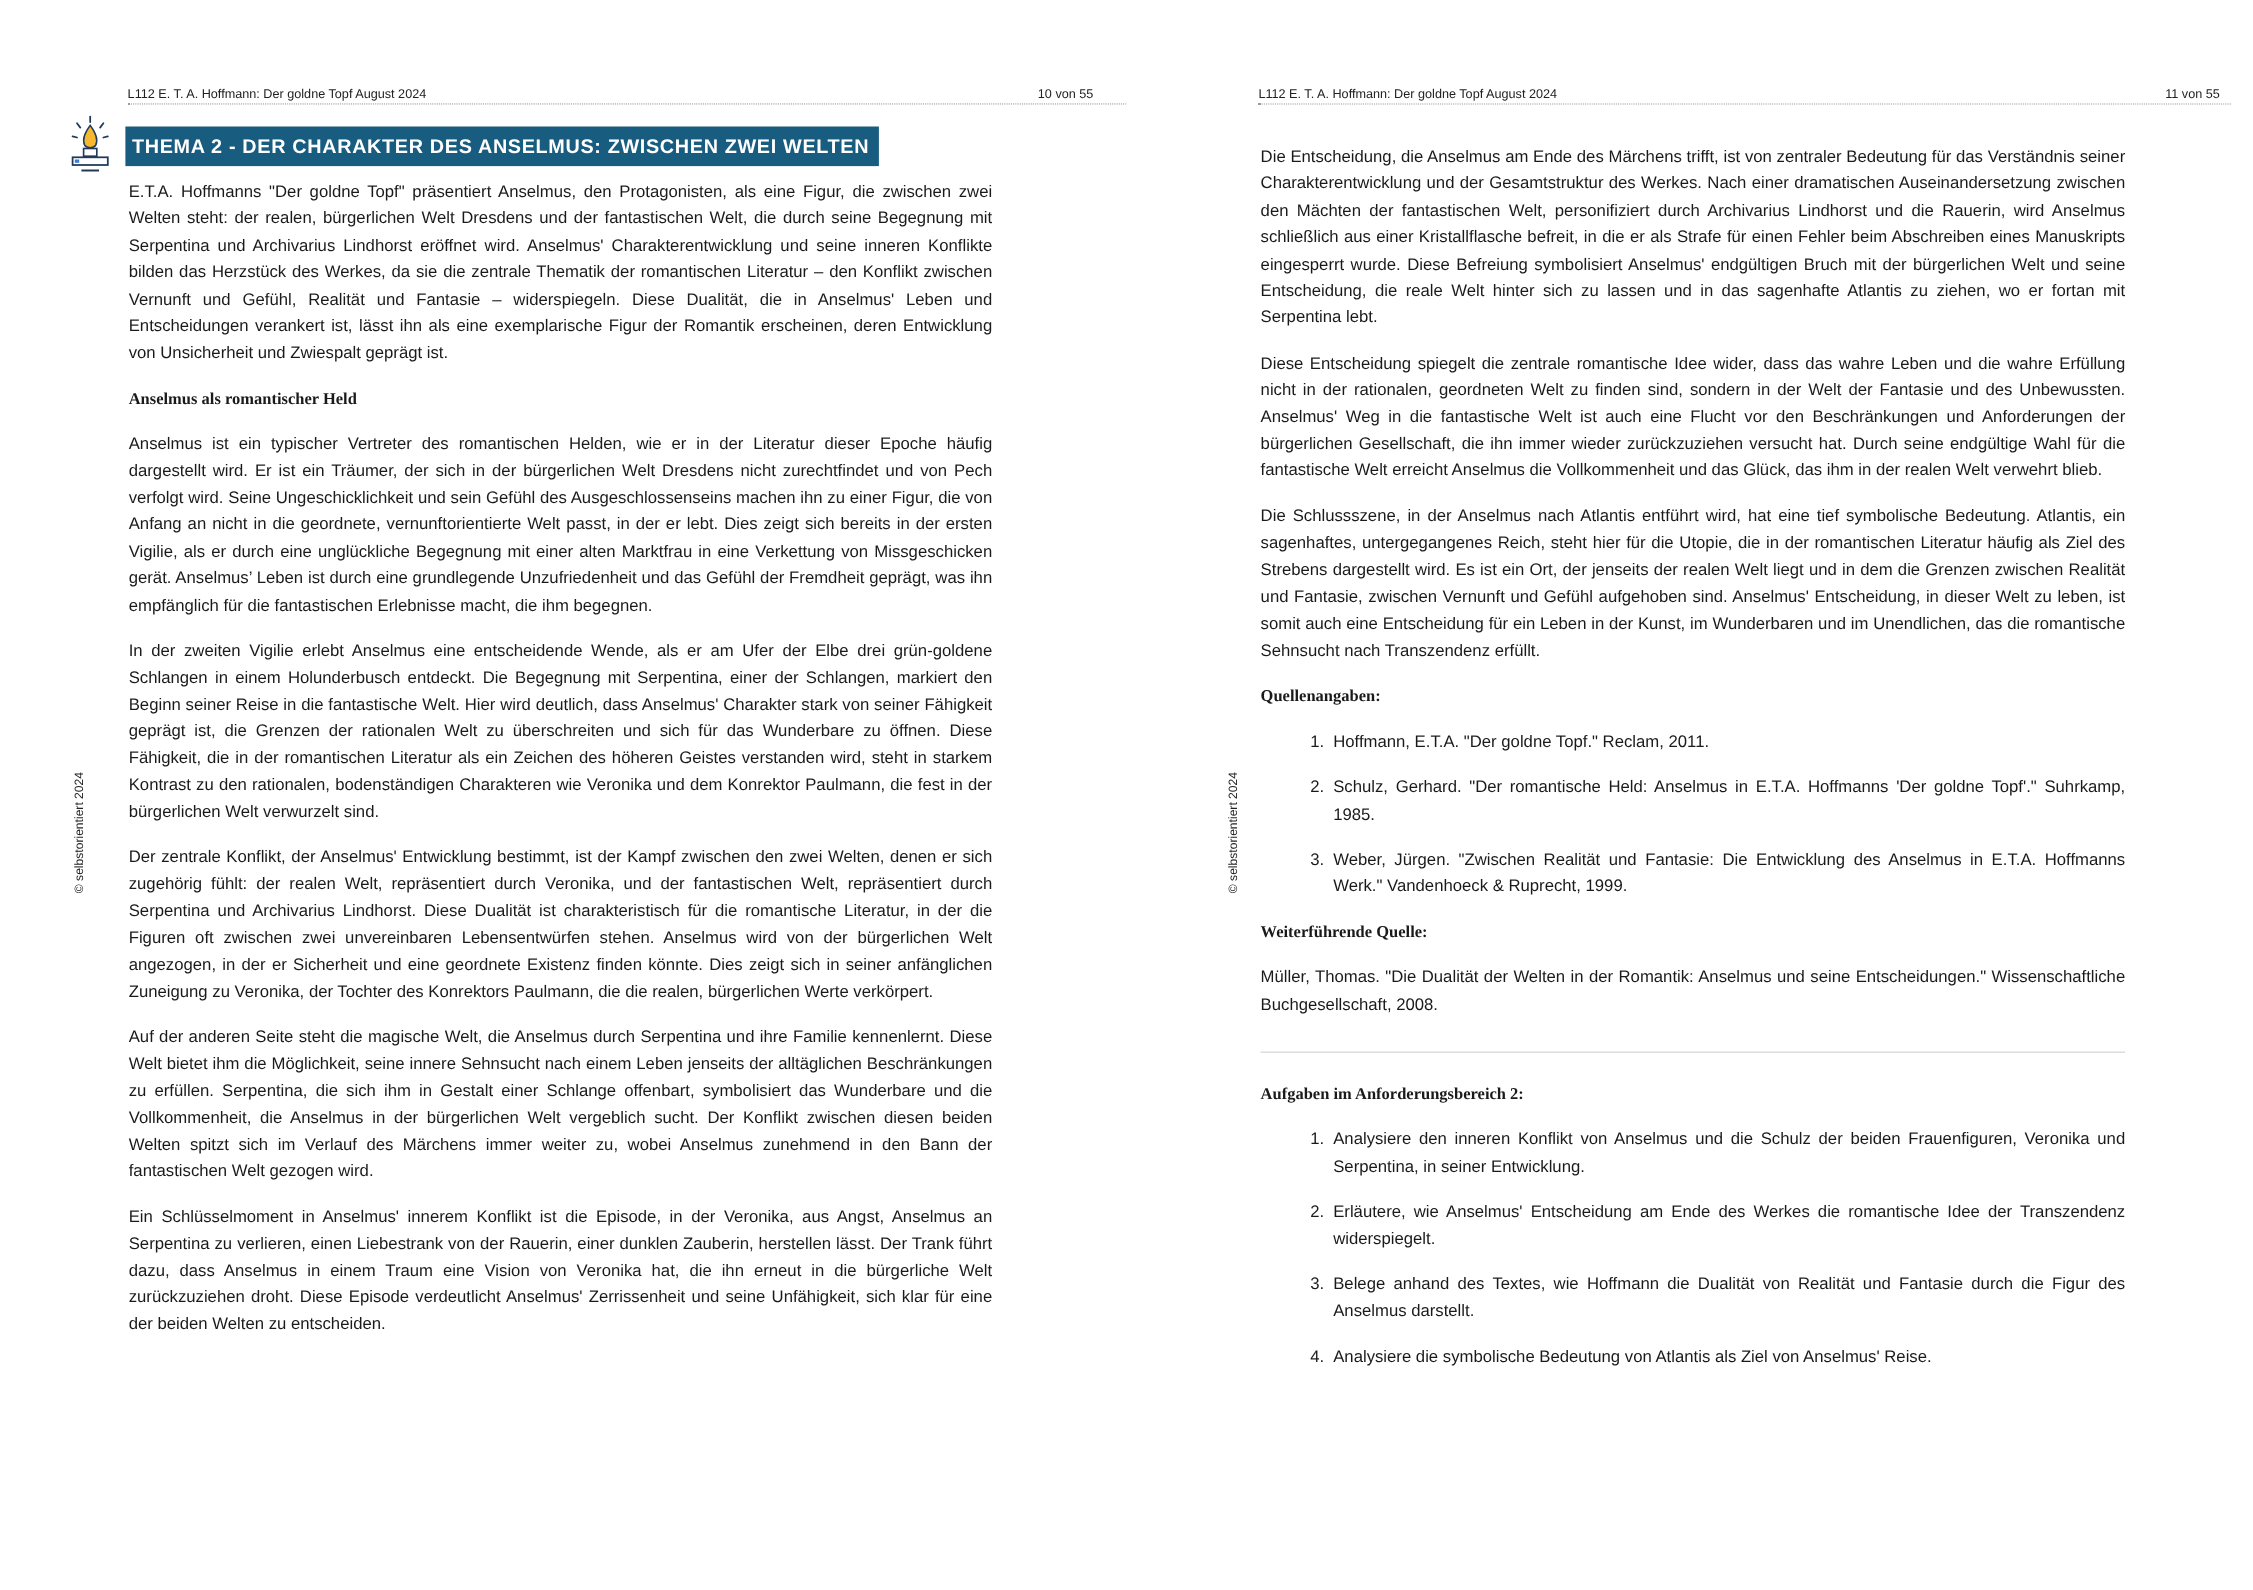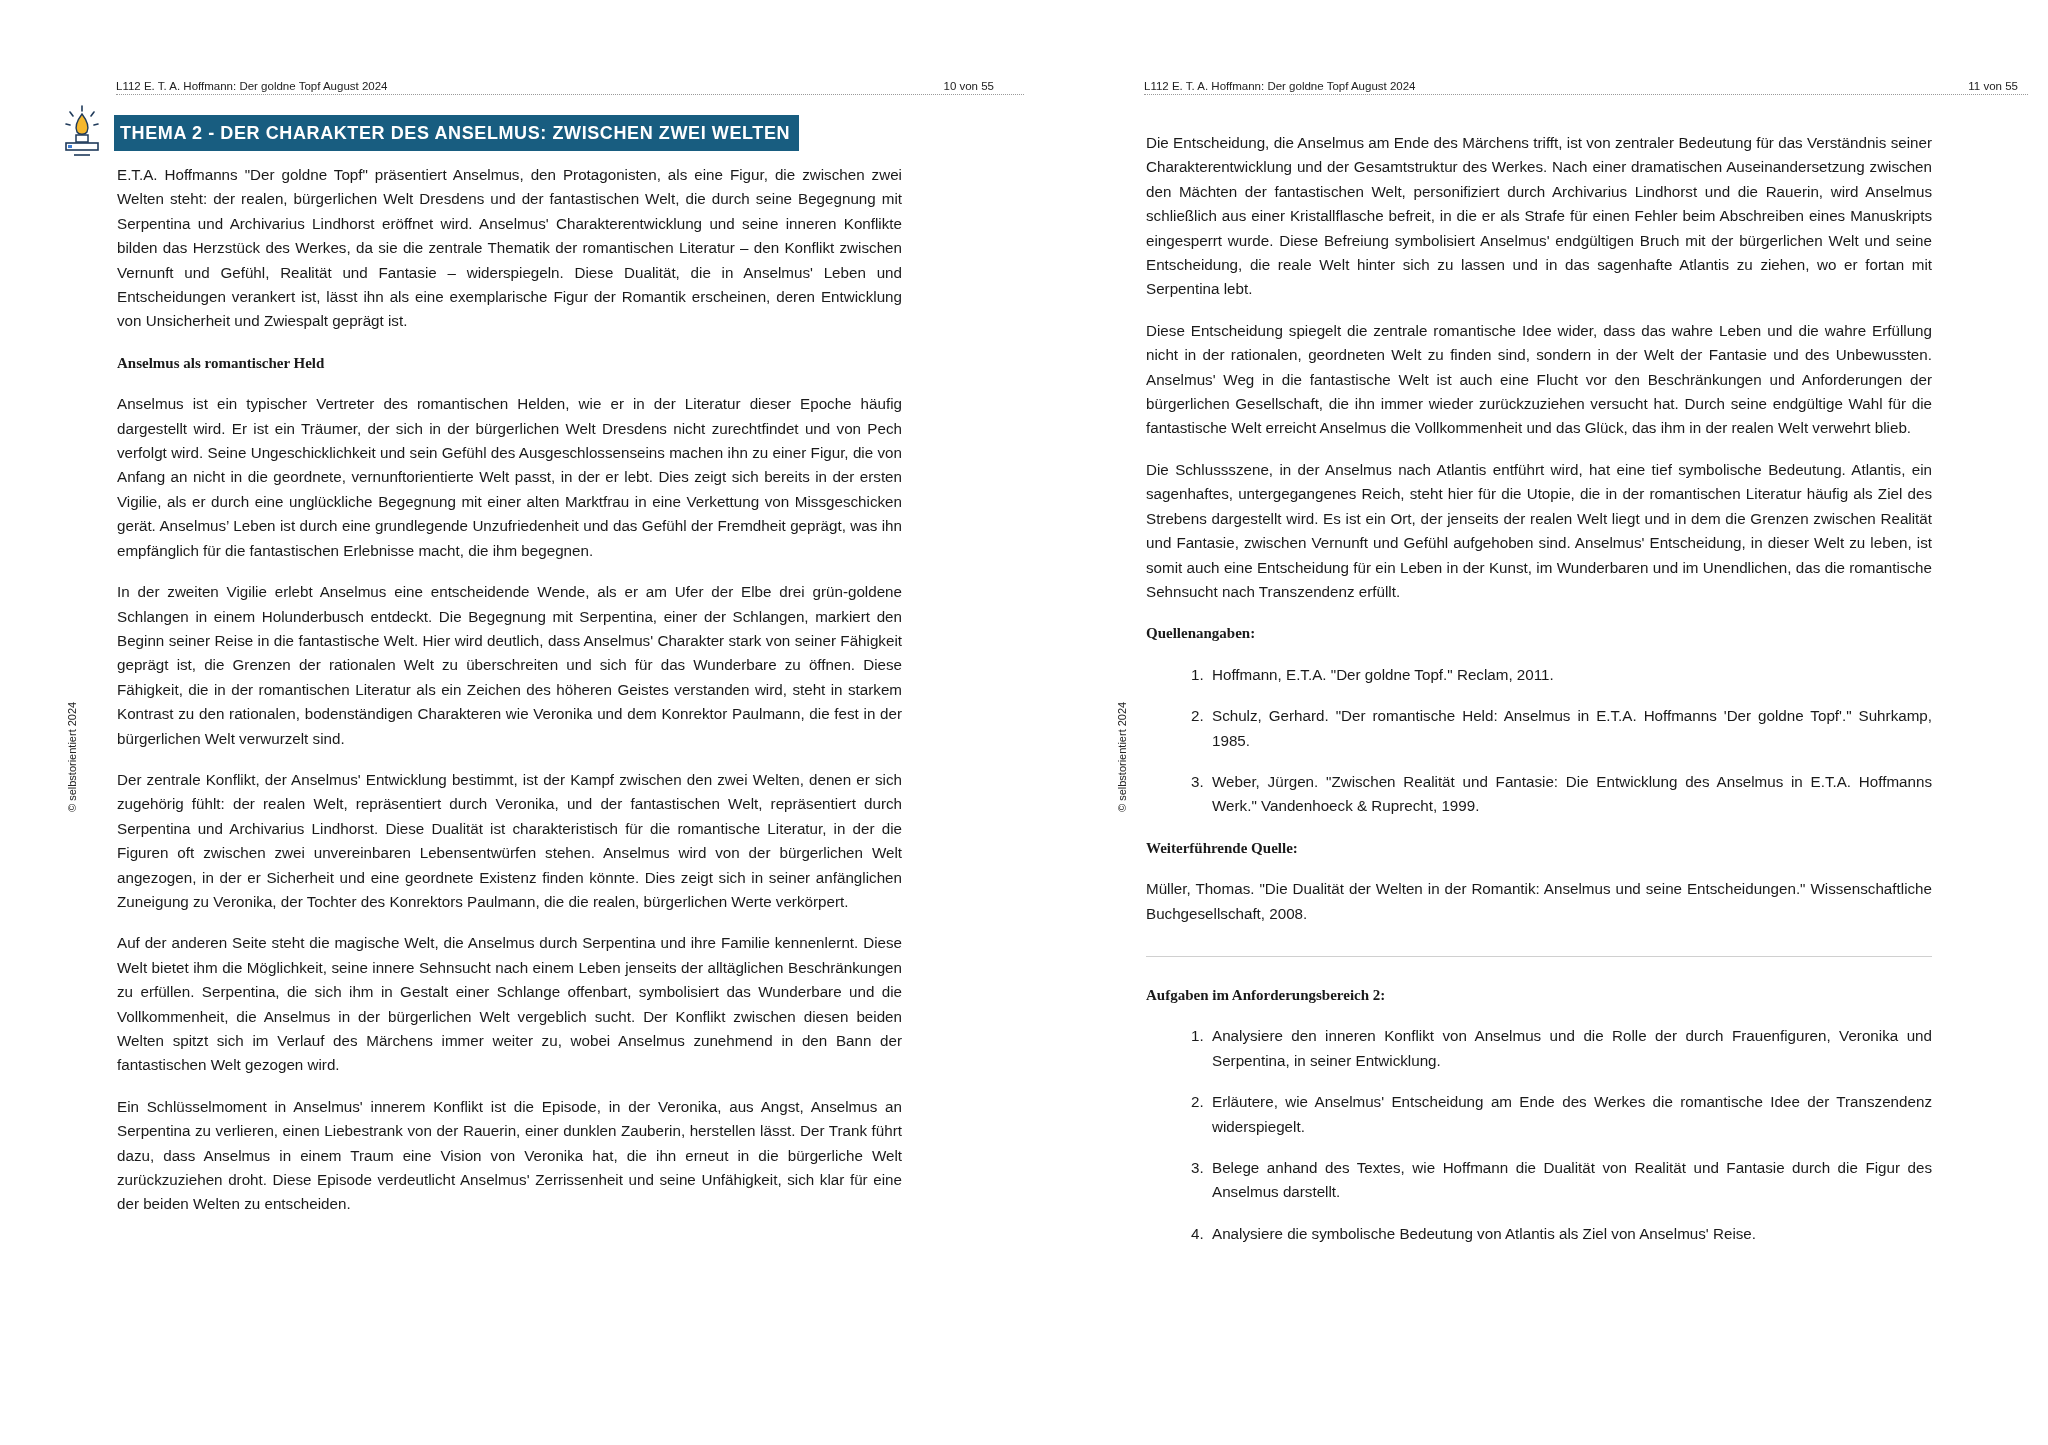--- a/index.html
+++ b/index.html
@@ -90,19 +90,19 @@
       <li>Weber, Jürgen. "Zwischen Realität und Fantasie: Die Entwicklung des Anselmus in E.T.A. Hoffmanns Werk." Vandenhoeck &amp; Ruprecht, 1999.</li>
     </ol>
 
     <h3>Weiterführende Quelle:</h3>
     <p>Müller, Thomas. "Die Dualität der Welten in der Romantik: Anselmus und seine Entscheidungen." Wissenschaftliche Buchgesellschaft, 2008.</p>
 
     <hr class="sep">
 
     <h3>Aufgaben im Anforderungsbereich 2:</h3>
     <ol>
-      <li>Analysiere den inneren Konflikt von Anselmus und die Rolle der durch Frauenfiguren, Veronika und Serpentina, in seiner Entwicklung.</li>
+      <li>Analysiere den inneren Konflikt von Anselmus und die Schulz der beiden Frauenfiguren, Veronika und Serpentina, in seiner Entwicklung.</li>
       <li>Erläutere, wie Anselmus' Entscheidung am Ende des Werkes die romantische Idee der Transzendenz widerspiegelt.</li>
       <li>Belege anhand des Textes, wie Hoffmann die Dualität von Realität und Fantasie durch die Figur des Anselmus darstellt.</li>
       <li>Analysiere die symbolische Bedeutung von Atlantis als Ziel von Anselmus' Reise.</li>
     </ol>
   </div>
 </div>
 
 </body></html>

